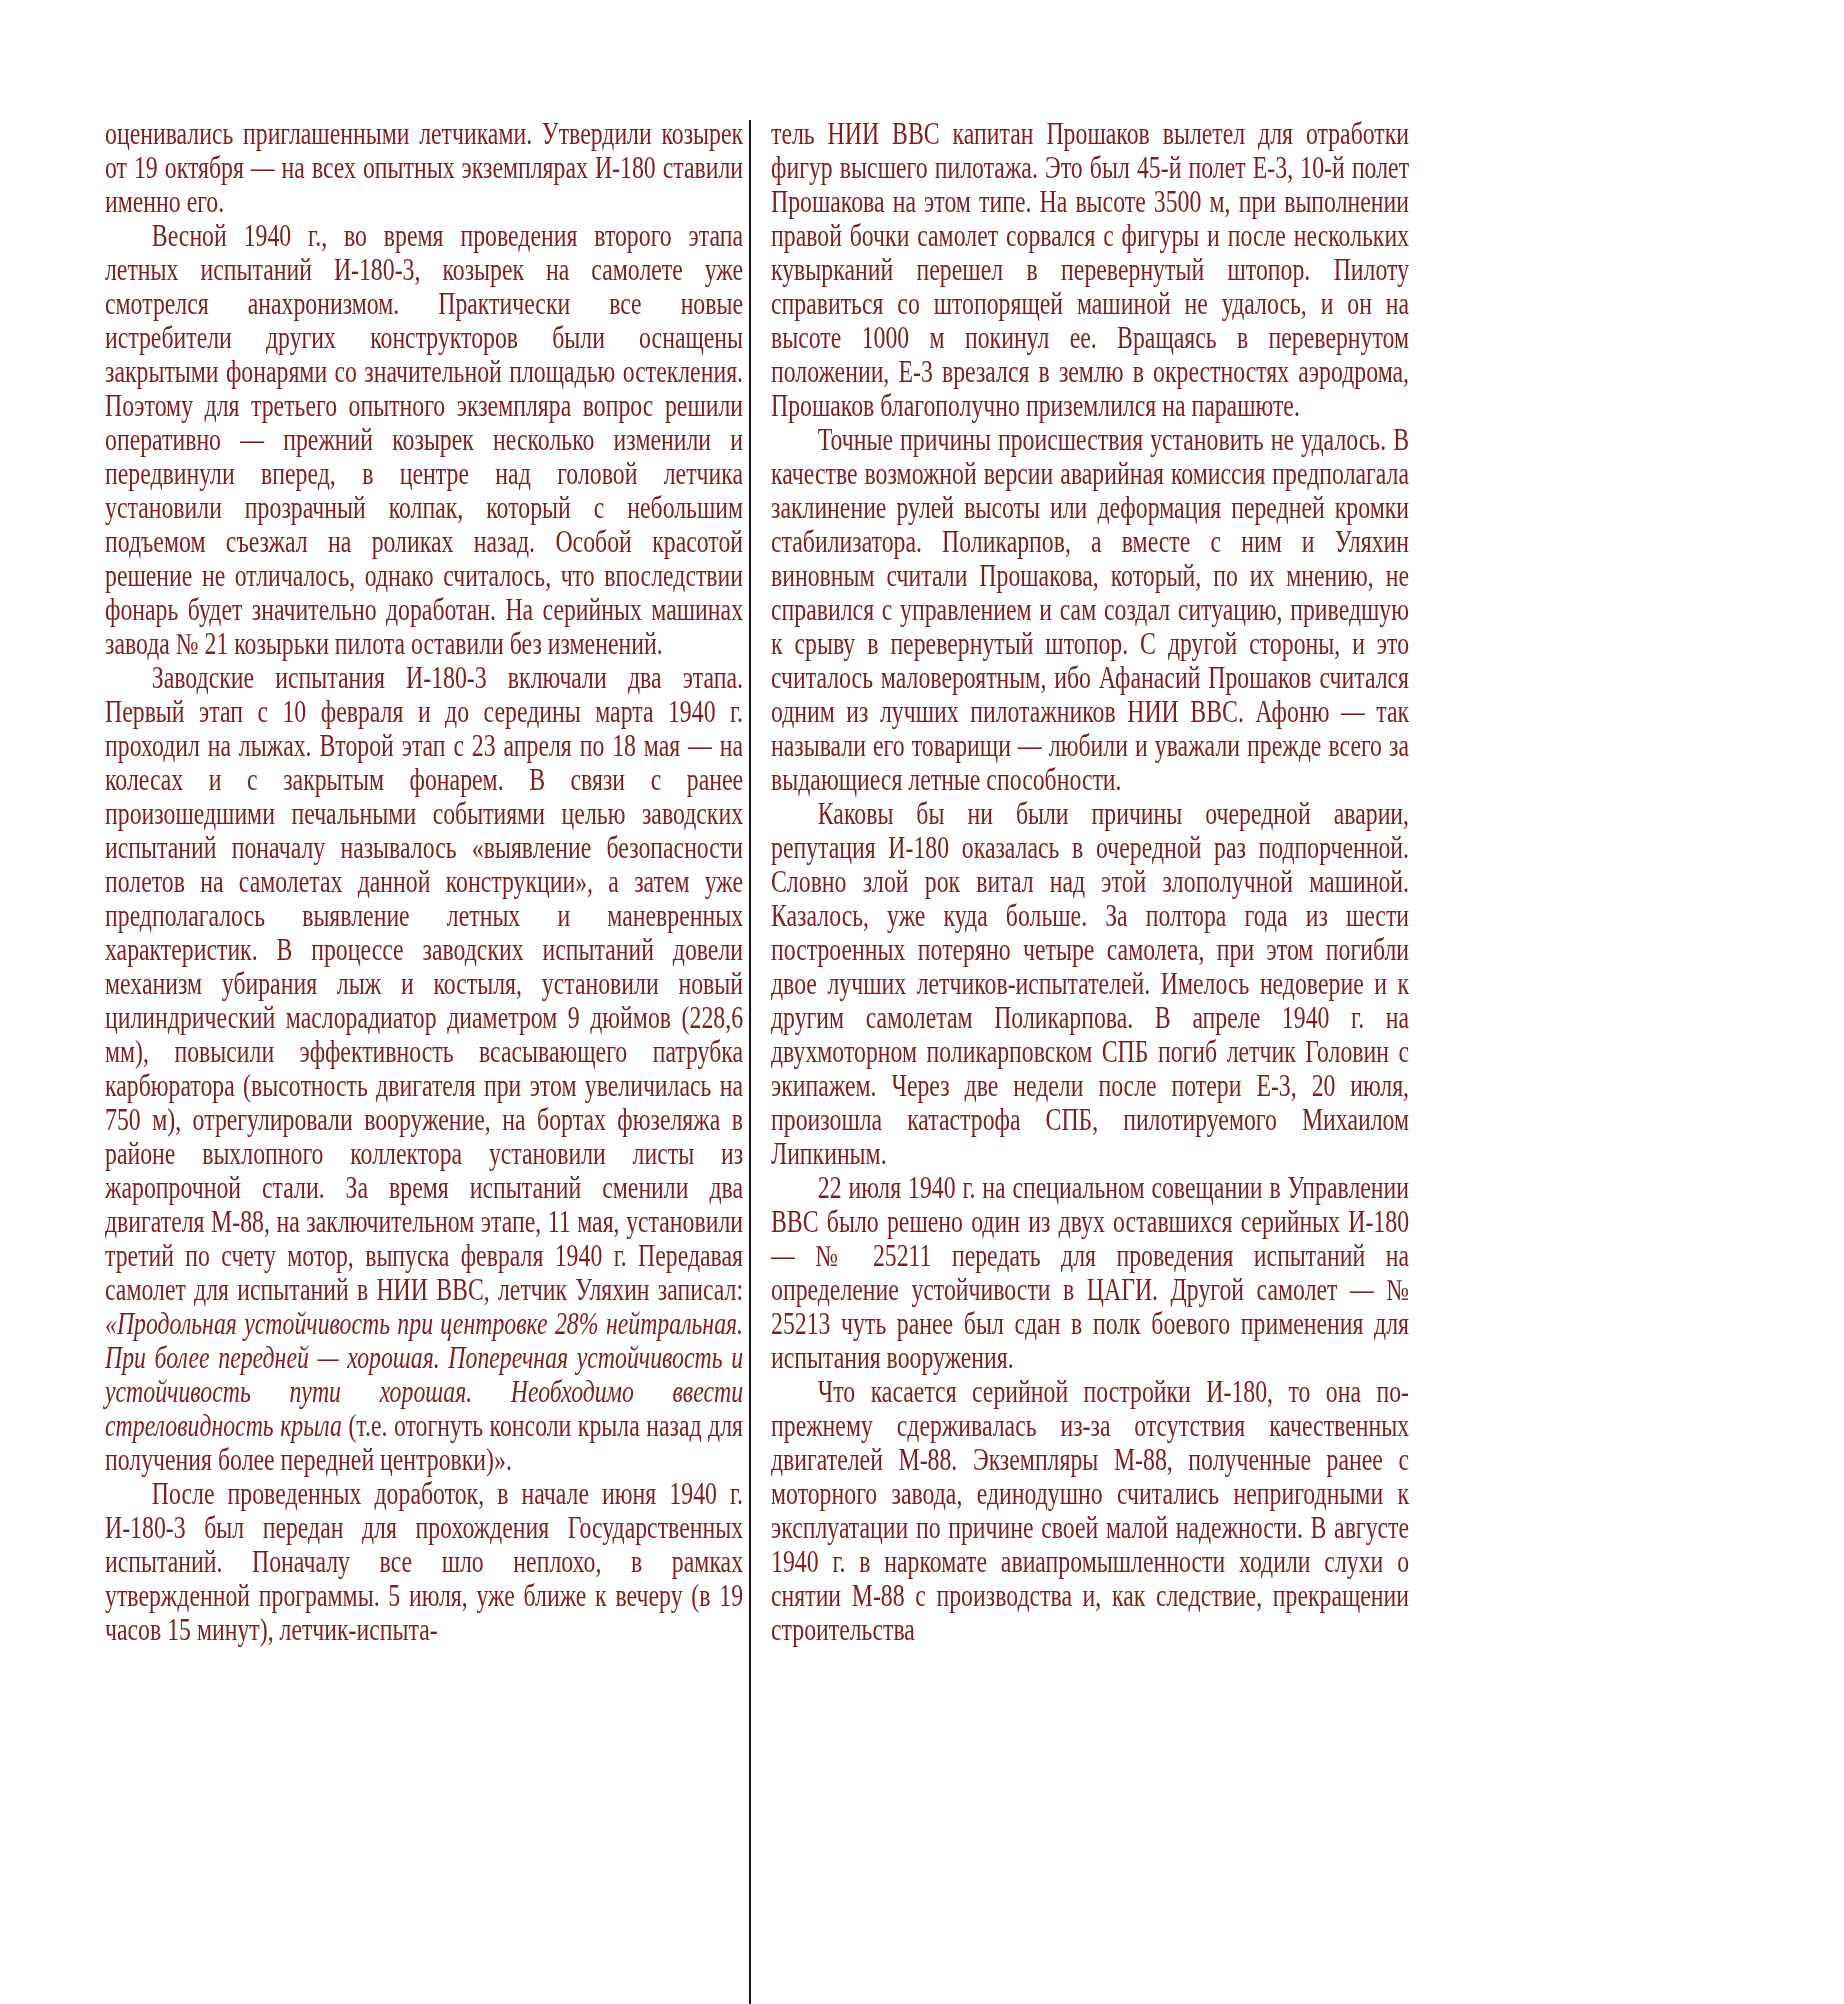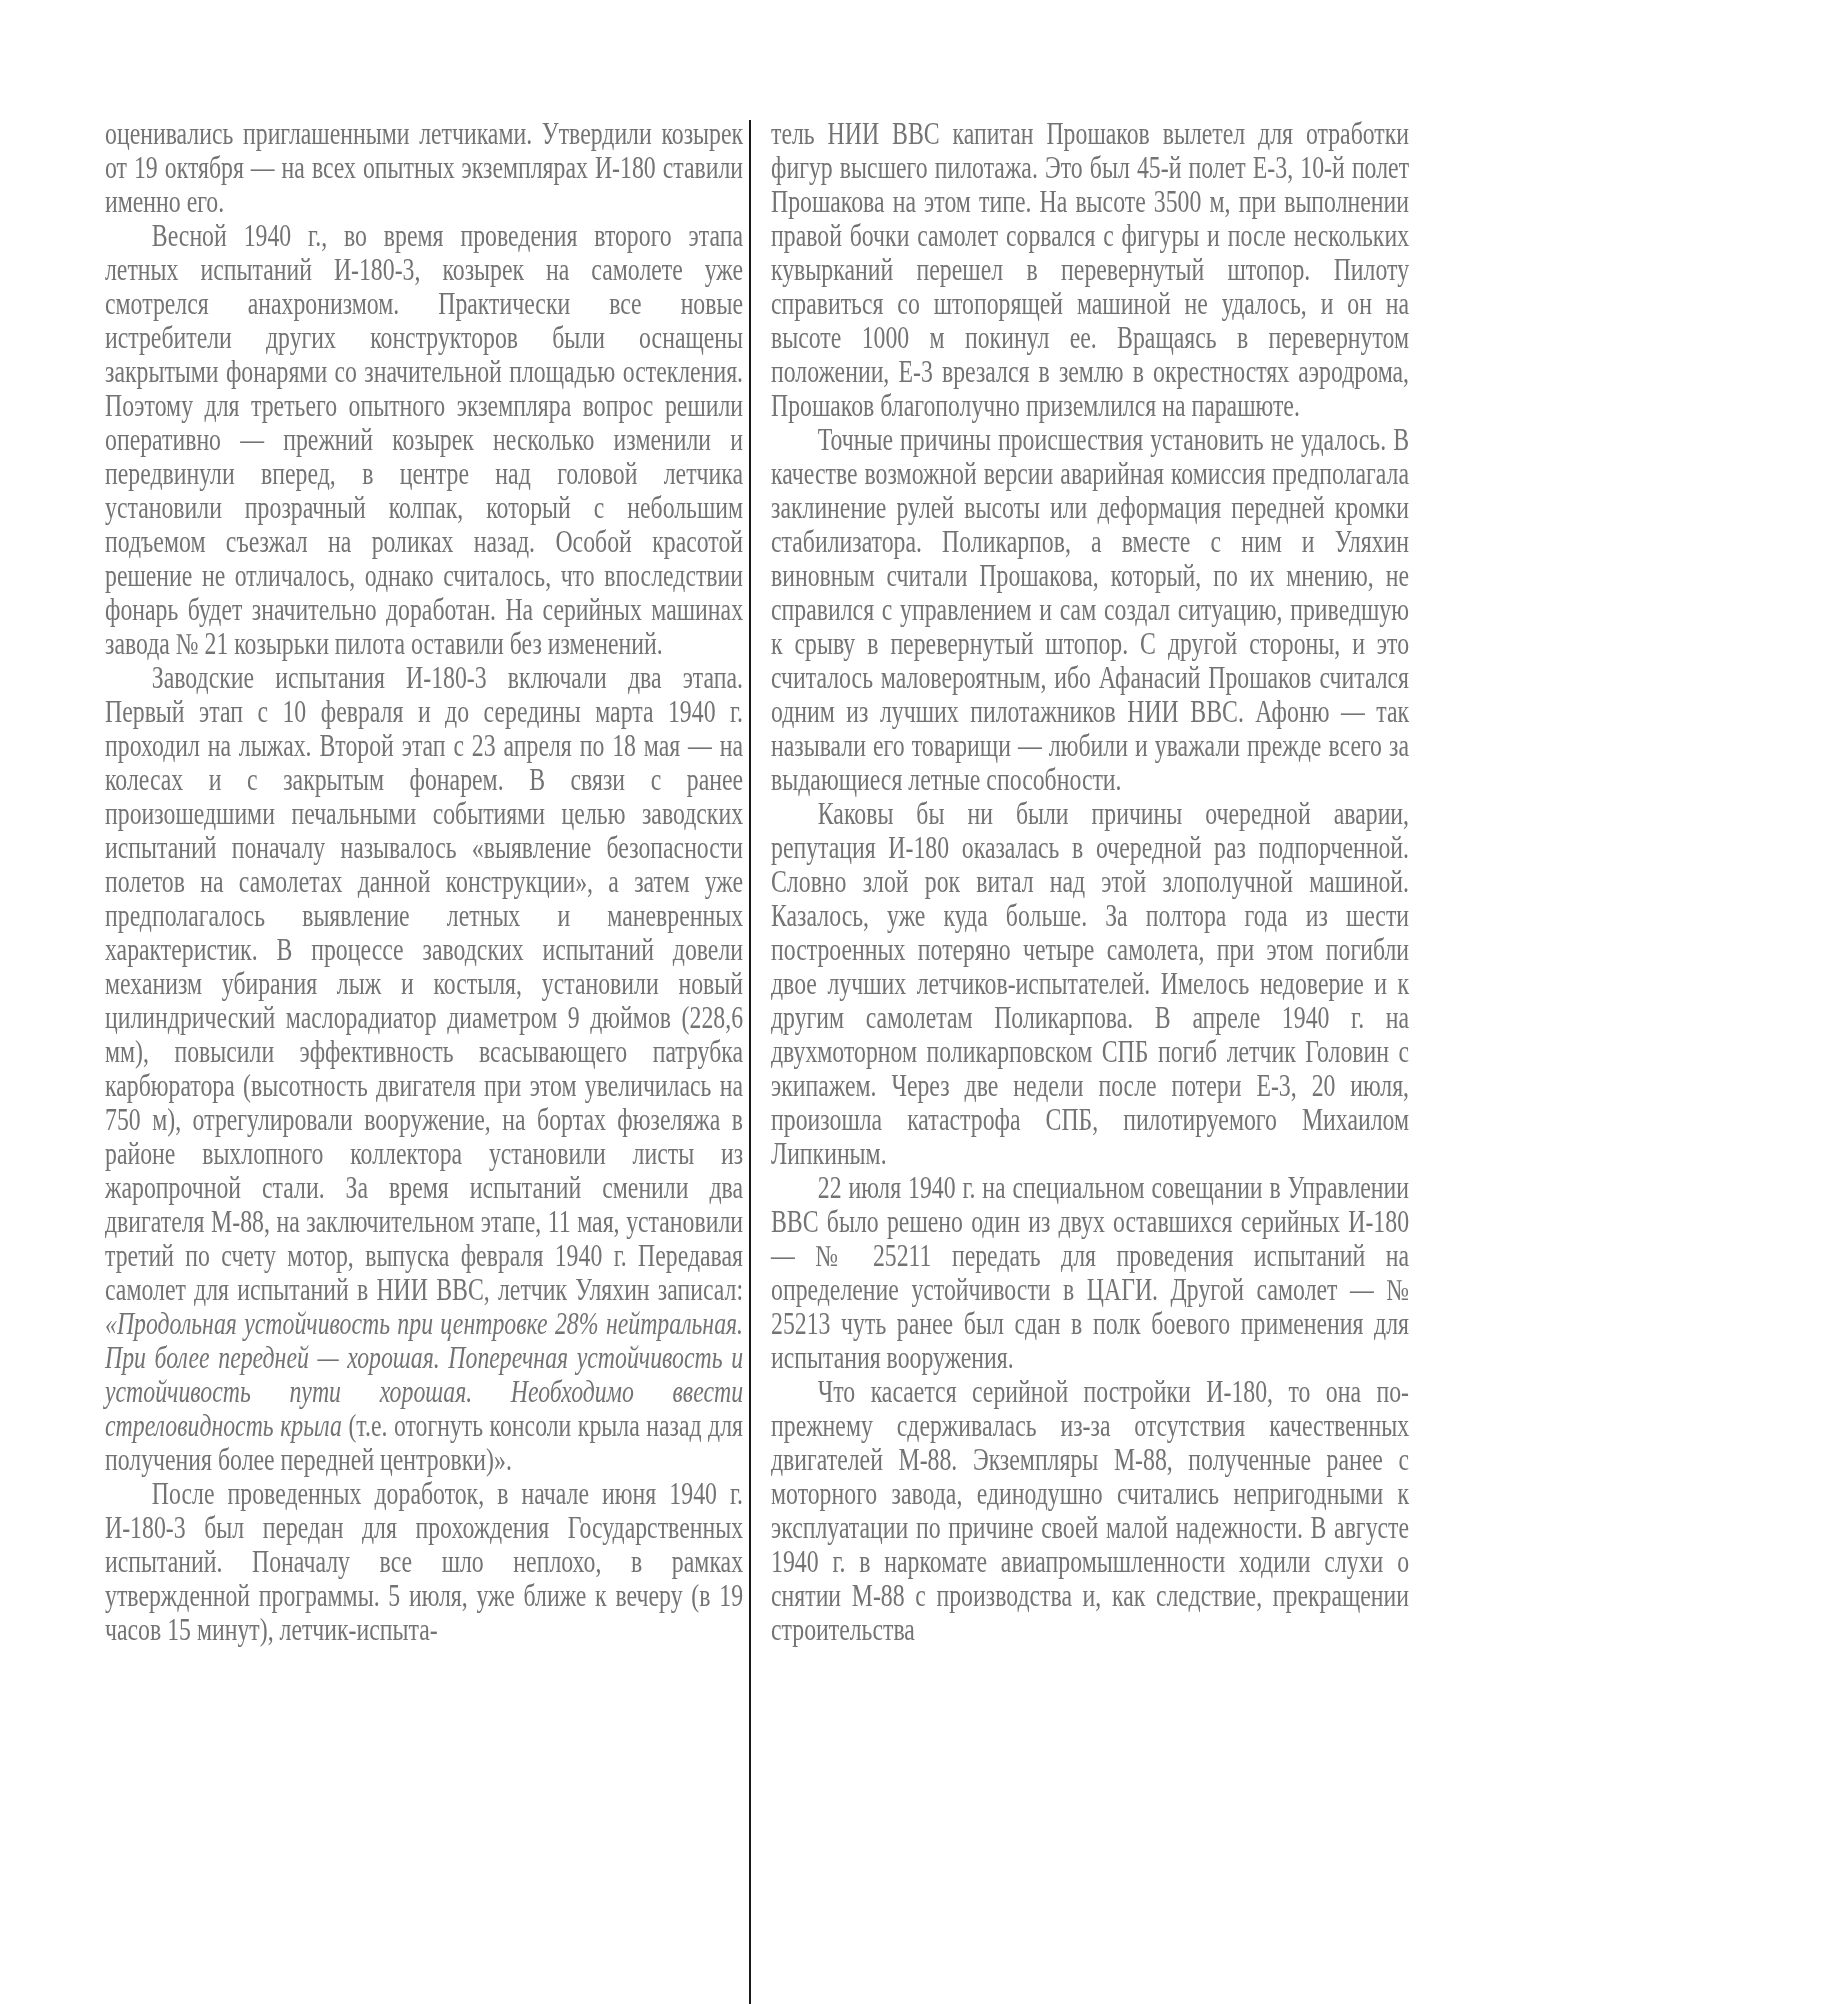--- a/index.html
+++ b/index.html
@@ -1,20 +1,20 @@
 <!DOCTYPE html>
 <html style="font-size:6.4px"><head>
 <meta charset="utf-8">
 <style>
   html, body { margin:0; padding:0; background:#ffffff; }
   body { width:1845px; height:2406px; position:relative; overflow:hidden; }
   .col {
     position:absolute; top:117px;
     font-family:"Liberation Serif", serif;
-    color:#737373;
+    color:#7f1d1d;
     font-size:30.5px; line-height:34px;
   }
   .col-inner {
     width:818px;              
     transform:scaleX(0.78);
     transform-origin:0 0;
   }
   .col p { margin:0; text-align:justify; text-indent:0; hyphens:manual; }
   .col p.ind { text-indent:60px; }
   .col p.cont { text-indent:0; }

